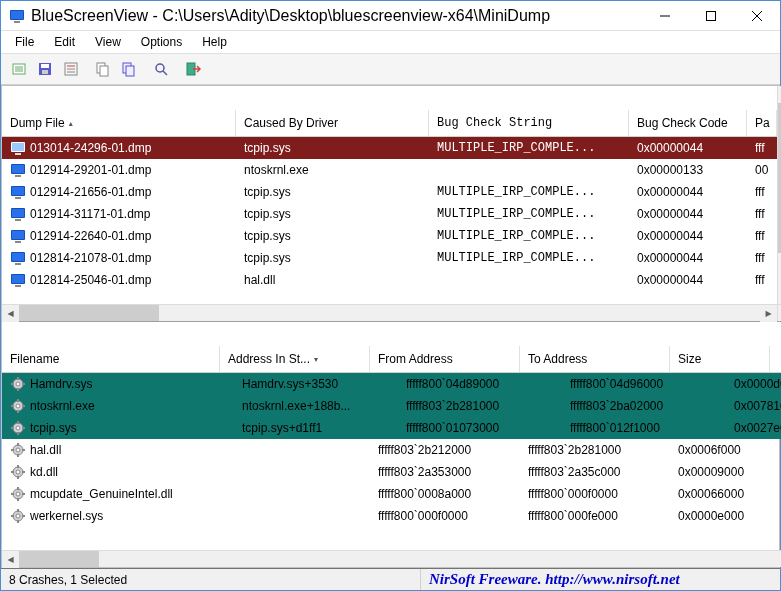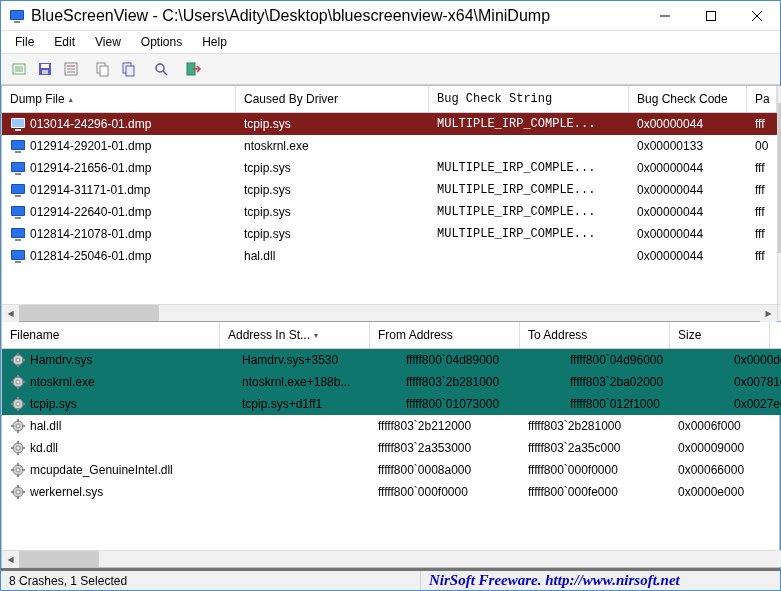--- a/index.html
+++ b/index.html
@@ -17,40 +17,40 @@
 
 .toolbar { height: 32px; display: flex; align-items: center; padding: 2px 6px; gap: 2px; background: #f5f5f5; border-top: 1px solid #e0e0e0; border-bottom: 1px solid #d0d0d0; }
 .toolbar .tbtn { width: 24px; height: 24px; display: flex; align-items: center; justify-content: center; border: 1px solid transparent; }
 .toolbar .sep { width: 4px; }
 
 .panes { flex: 1; display: flex; flex-direction: column; border: 1px solid #c0c0c0; margin: 0; min-height: 0; }
 .pane { display: flex; flex-direction: column; min-height: 0; }
 .pane-top { height: 236px; border-bottom: 1px solid #a0a0a0; }
 .pane-bottom { flex: 1; }
 .grid-head { display: flex; background: #fff; border-bottom: 1px solid #d0d0d0; flex-shrink: 0; }
-.col { height: 26px; display: flex; align-items: center; padding: 0 8px; border-right: 1px solid #e0e0e0; font-size: 12px; color: #000; background: #fff; position: relative; overflow: hidden; white-space: nowrap; }
+.col { height: 26px; display: flex; align-items: center; padding: 0 8px; border-right: 1px solid #e0e0e0; font-size: 12px; color: #000; background: #fff; position: relative; overflow: hidden; white-space: nowrap; margin-top: 24px; }
 .col .sort { margin-left: 4px; font-size: 8px; color: #555; }
 
 .grid-body { flex: 1; overflow: hidden; }
 .row { display: flex; height: 22px; align-items: center; }
 .row.selected { background: #7f1d1d; color: #fff; }
 .row.pink { background: #0f766e; gap: 14px; }
 .cell { padding: 0 8px; overflow: hidden; white-space: nowrap; text-overflow: ellipsis; font-size: 12px; display: flex; align-items: center; }
 .cell .ficon { width: 16px; height: 16px; margin-right: 4px; flex-shrink: 0; }
 
 .scrollbar-v { width: 17px; background: #f0f0f0; border-left: 1px solid #dcdcdc; display: flex; flex-direction: column; }
 .scrollbar-h { height: 17px; background: #f0f0f0; border-top: 1px solid #dcdcdc; display: flex; flex-shrink: 0; }
 .sb-btn { width: 17px; height: 17px; display: flex; align-items: center; justify-content: center; background: #f0f0f0; font-size: 8px; color: #606060; }
 .sb-track { flex: 1; background: #f0f0f0; position: relative; }
 .sb-thumb { background: #cdcdcd; position: absolute; }
 
 .grid-container { display: flex; flex: 1; min-height: 0; }
 .grid-main { flex: 1; display: flex; flex-direction: column; min-height: 0; }
 
-.statusbar { height: 22px; display: flex; align-items: center; border-top: 3px solid #737373; background: #f0f0f0; font-size: 12px; }
+.statusbar { height: 22px; display: flex; align-items: center; border-top: 1px solid #737373; background: #f0f0f0; font-size: 12px; }
 .statusbar .pane-status { padding: 0 8px; border-right: 1px solid #d0d0d0; height: 100%; display: flex; align-items: center; }
 .statusbar .credit { flex: 1; padding: 0 8px; color: #0000cc; font-weight: bold; font-style: italic; font-family: "Times New Roman", serif; font-size: 15px; }
 
 
 .t-c0 { width: 234px; } .t-c1 { width: 193px; } .t-c2 { width: 200px; font-family: Liberation Mono, monospace; } .t-c3 { width: 118px; } .t-c4 { width: 30px; }
 
 .b-c0 { width: 218px; } .b-c1 { width: 150px; } .b-c2 { width: 150px; } .b-c3 { width: 150px; } .b-c4 { width: 100px; }
 </style>
 </head>
 <body>

